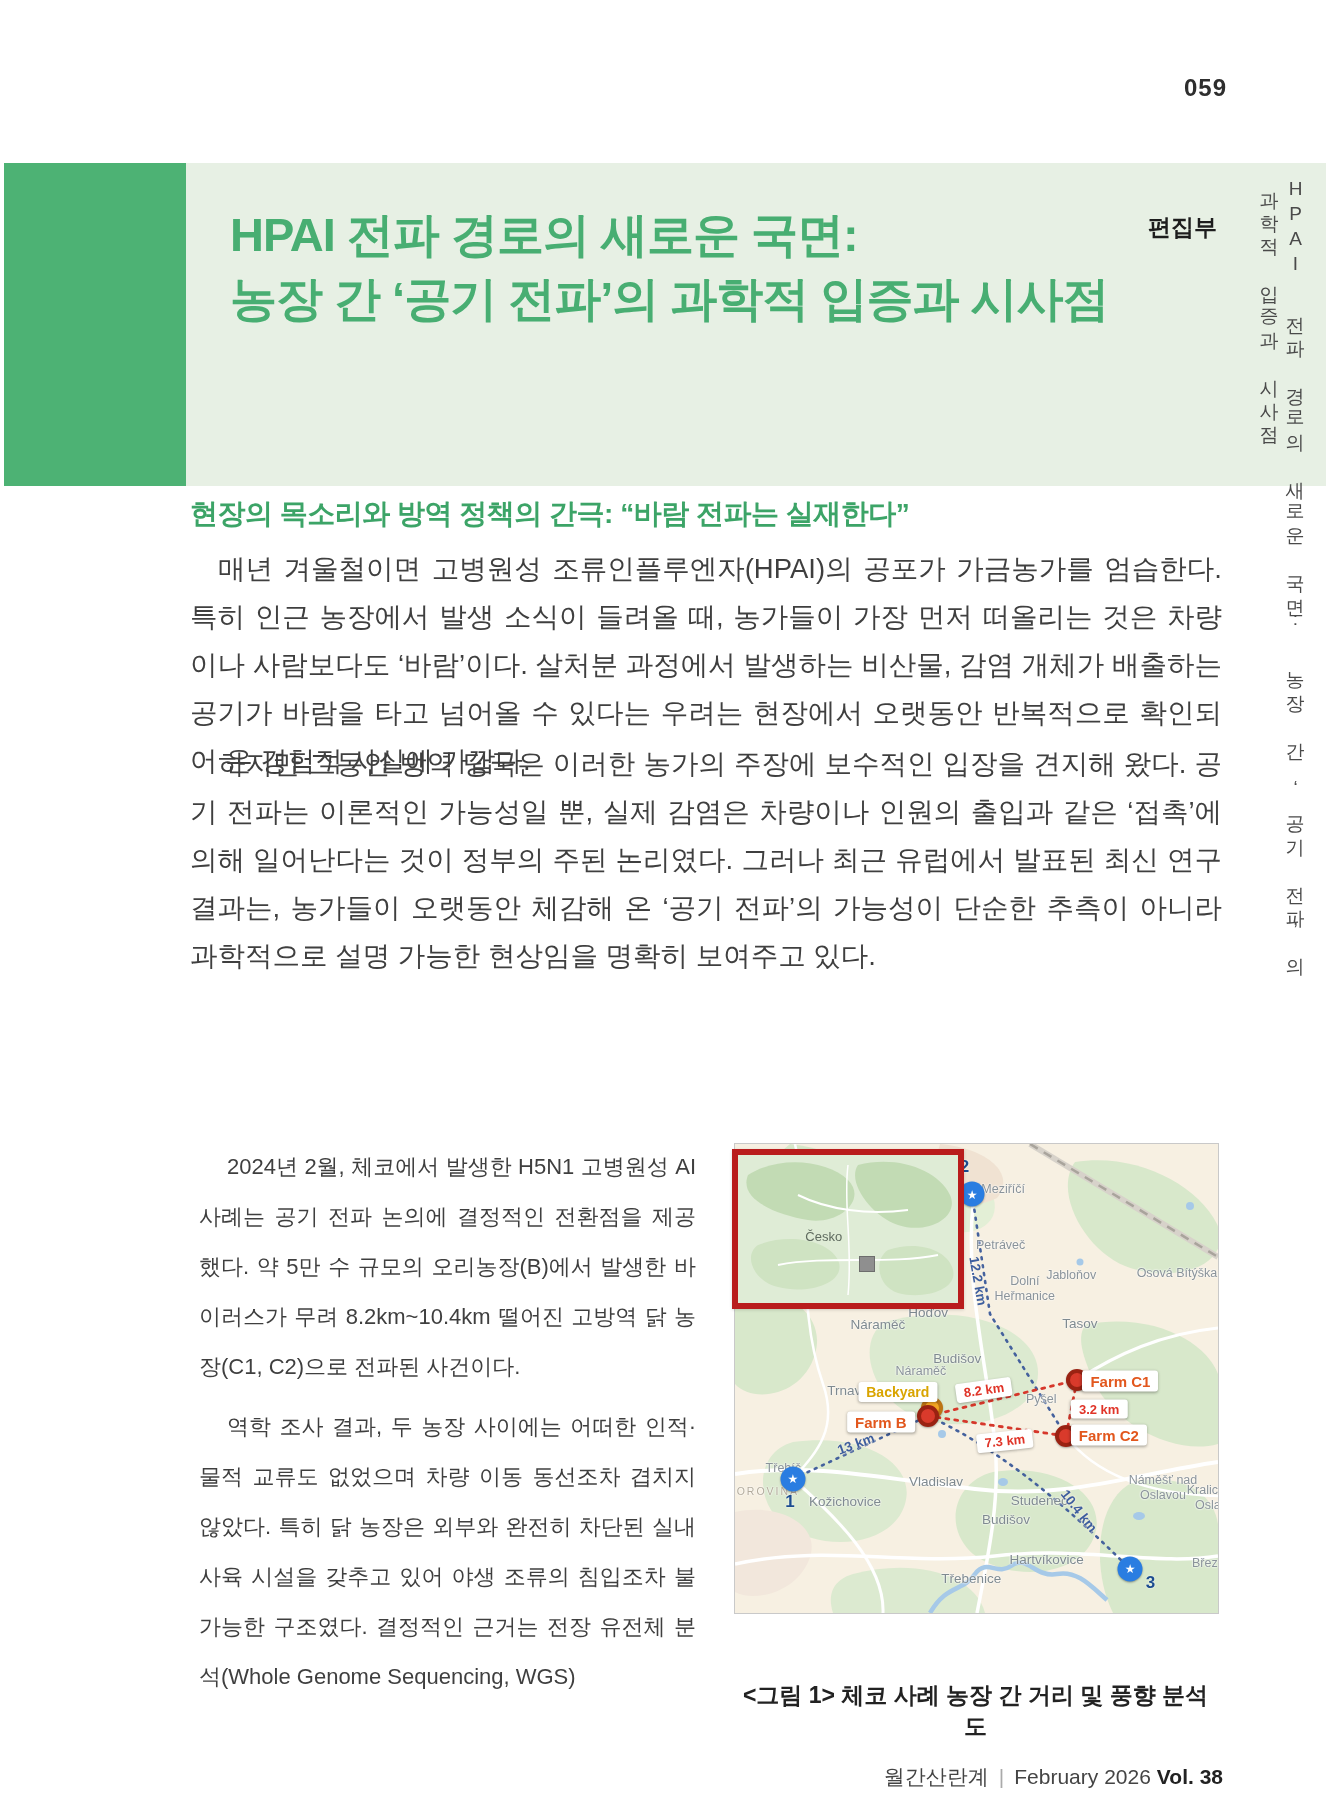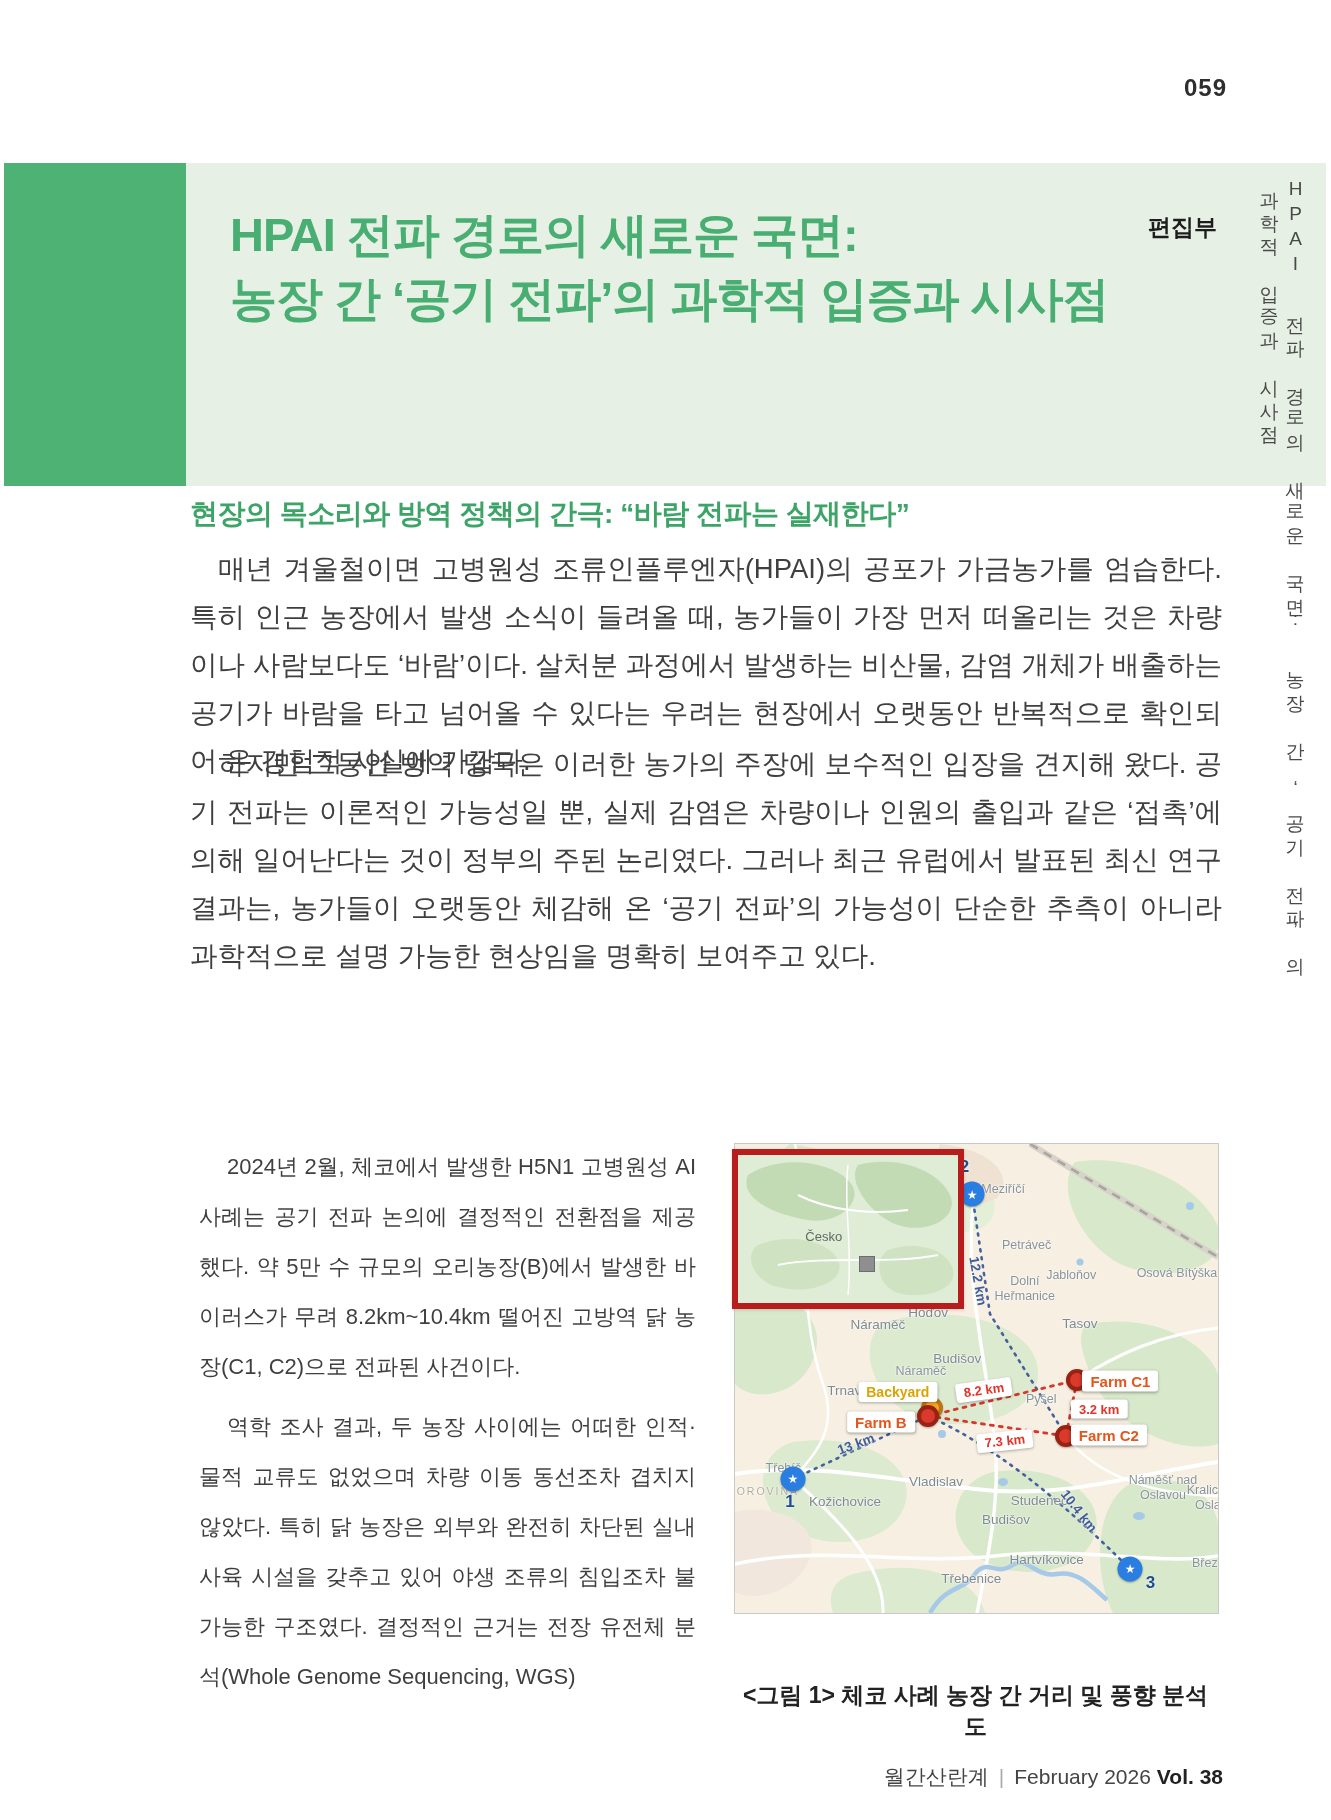--- a/index.html
+++ b/index.html
@@ -120,21 +120,21 @@
       <path d="M237,50 L255,170 L331,292" stroke="#44619d" stroke-width="2.6" stroke-dasharray="2 6" stroke-linecap="round" fill="none"></path>
       <path d="M193,272 C255,300 320,350 395,425" stroke="#44619d" stroke-width="2.6" stroke-dasharray="2 6" stroke-linecap="round" fill="none"></path>
       <path d="M58,335 L193,272" stroke="#44619d" stroke-width="2.6" stroke-dasharray="2 6" stroke-linecap="round" fill="none"></path>
 
       <path d="M193,272 L342,236" stroke="#d6372b" stroke-width="2.8" stroke-dasharray="3 6" stroke-linecap="round" fill="none"></path>
       <path d="M342,236 L331,292" stroke="#d6372b" stroke-width="2.8" stroke-dasharray="3 6" stroke-linecap="round" fill="none"></path>
       <path d="M193,272 L331,292" stroke="#d6372b" stroke-width="2.8" stroke-dasharray="3 6" stroke-linecap="round" fill="none"></path>
     </svg>
 
     <div class="town" style="left:52%;top:9.5%;">Velké Meziříčí</div>
-    <div class="town" style="left:55%;top:21.5%;margin-left:26px;">Petráveč</div>
+    <div class="town" style="left:55%;top:21.5%;">Petráveč</div>
     <div class="town" style="left:69.6%;top:28%;">Jabloňov</div>
     <div class="town" style="left:91.5%;top:27.5%;">Osová Bítýška</div>
     <div class="town two" style="left:60%;top:31%;">Dolní Heřmanice</div>
     <div class="town big" style="left:40%;top:35.8%;">Hoďov</div>
     <div class="town big" style="left:29.6%;top:38.4%;">Náraměč</div>
     <div class="town big" style="left:71.4%;top:38.2%;">Tasov</div>
     <div class="town big" style="left:46%;top:45.6%;">Budišov</div>
     <div class="town" style="left:38.5%;top:48.4%;">Náraměč</div>
     <div class="town big" style="left:23.4%;top:52.5%;">Trnava</div>
     <div class="town" style="left:63.4%;top:54.4%;">Pyšel</div>

